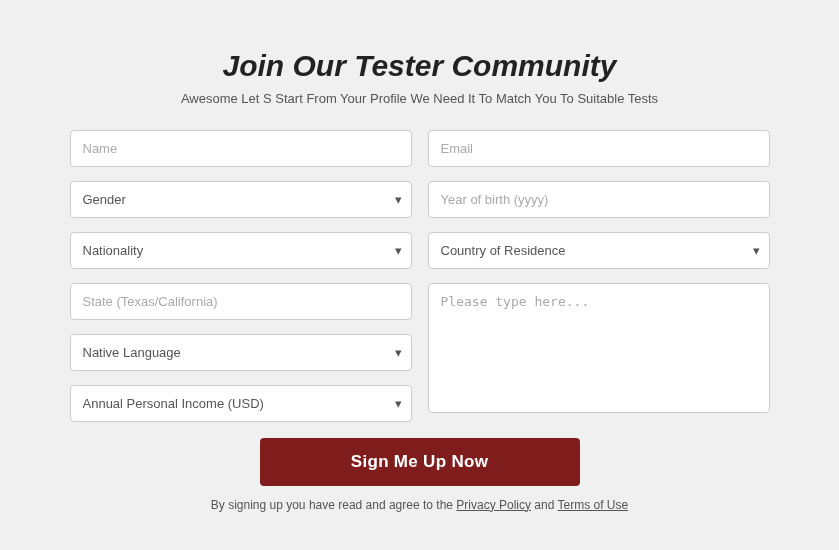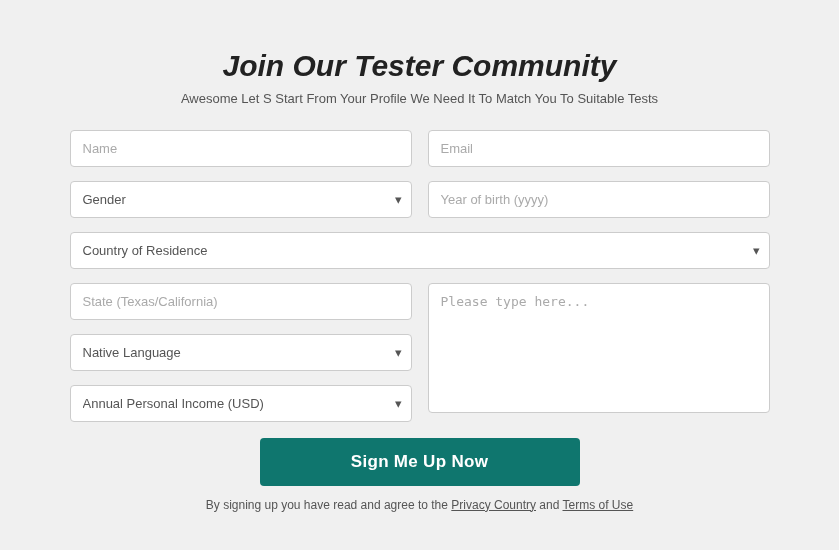--- a/index.html
+++ b/index.html
@@ -121,21 +121,21 @@
       gap: 16px;
       margin-bottom: 14px;
     }
 
     .submit-area {
       text-align: center;
       margin-top: 16px;
     }
 
     .submit-btn {
-      background-color: #0f766e;
+      background-color: #7f1d1d;
       color: #fff;
       border: none;
       border-radius: 4px;
       padding: 14px 0;
       width: 320px;
       font-size: 17px;
       font-weight: bold;
       cursor: pointer;
       letter-spacing: 0.3px;
     }
@@ -180,20 +180,28 @@
           <option>Female</option>
           <option>Other</option>
         </select>
       </div>
       <div class="form-col">
         <input type="text" placeholder="Year of birth (yyyy)" style="">
       </div>
     </div>
 
     <div class="form-row">
+      <div class="form-col select-wrapper">
+        <select>
+          <option value="" disabled="" selected="">Nationality</option>
+          <option>American</option>
+          <option>British</option>
+          <option>Other</option>
+        </select>
+      </div>
       <div class="form-col select-wrapper">
         <select>
           <option value="" disabled="" selected="">Country of Residence</option>
           <option>USA</option>
           <option>UK</option>
           <option>Other</option>
         </select>
       </div>
     </div>
 
@@ -222,16 +230,16 @@
       <div class="right-col">
         <textarea placeholder="Please type here..." style=""></textarea>
       </div>
     </div>
 
     <div class="submit-area">
       <button class="submit-btn">Sign Me Up Now</button>
     </div>
 
     <div class="terms-text">
-      <span>By signing up you have read and agree to the </span><a href="#">Privacy Country</a><span> and </span><a href="#">Terms of Use</a>
+      <span>By signing up you have read and agree to the </span><a href="#">Privacy Policy</a><span> and </span><a href="#">Terms of Use</a>
     </div>
   </div>
 </div>
 
 </body></html>

